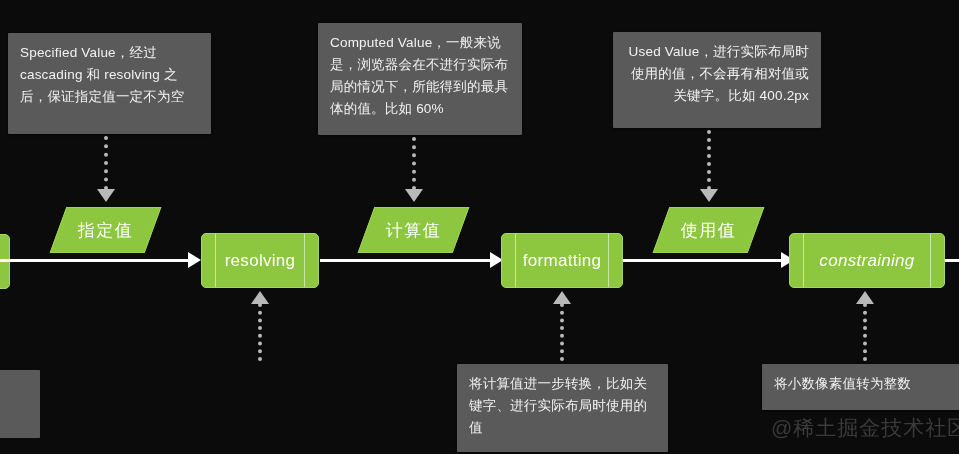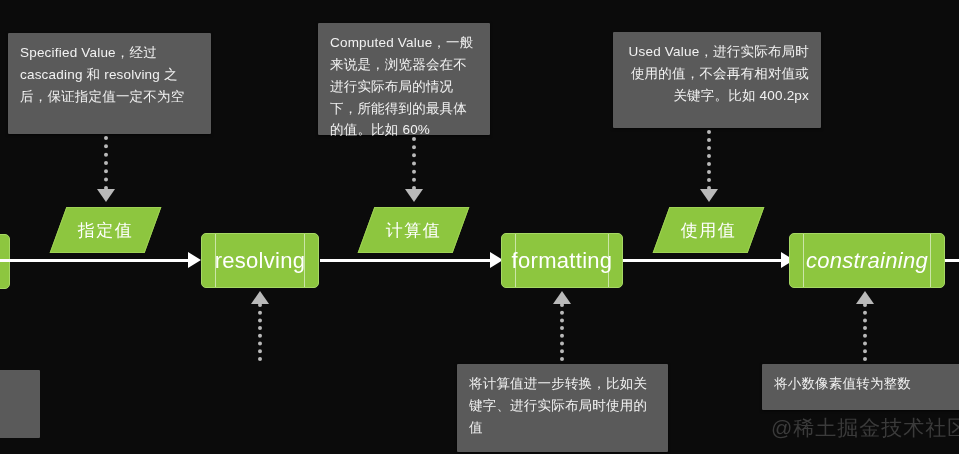--- a/index.html
+++ b/index.html
@@ -68,21 +68,21 @@
     position: absolute;
     top: 0;
     bottom: 0;
     width: 1px;
     background: rgba(255,255,255,0.55);
   }
   .proc .bar-l { left: 13px; }
   .proc .bar-r { right: 13px; }
   .proc .plabel {
     color: #ffffff;
-    font-size: 22px;
+    font-size: 17px;
     letter-spacing: 0.3px;
     position: relative;
     z-index: 2;
   }
 
   
   .proc-partial {
     position: absolute;
     background: #8DC63F;
     border: 1px solid #a6d864;
@@ -134,21 +134,21 @@
     white-space: nowrap;
   }
 </style>
 </head>
 <body>
 
 <div id="stage">
 
   <div class="note shadowed" style="left:8px; top:33px; width:203px; height:101px;">Specified Value，经过 cascading 和 resolving 之后，保证指定值一定不为空</div>
 
-  <div class="note shadowed" style="left:318px; top:23px; width:172px; height:112px;">Computed Value，一般来说是，浏览器会在不进行实际布局的情况下，所能得到的最具体的值。比如 60%</div>
+  <div class="note shadowed" style="left:318px; top:23px; width:204px; height:112px;">Computed Value，一般来说是，浏览器会在不进行实际布局的情况下，所能得到的最具体的值。比如 60%</div>
 
   <div class="note shadowed" style="left:613px; top:32px; width:208px; height:96px;text-align:right;">Used Value，进行实际布局时使用的值，不会再有相对值或关键字。比如 400.2px</div>
 
   <div class="dotline" style="left:104px; top:136px; height:54px;"></div>
   <div class="dot-head-down" style="left:97px; top:189px;"></div>
 
   <div class="dotline" style="left:412px; top:137px; height:53px;"></div>
   <div class="dot-head-down" style="left:405px; top:189px;"></div>
 
   <div class="dotline" style="left:707px; top:130px; height:60px;"></div>

